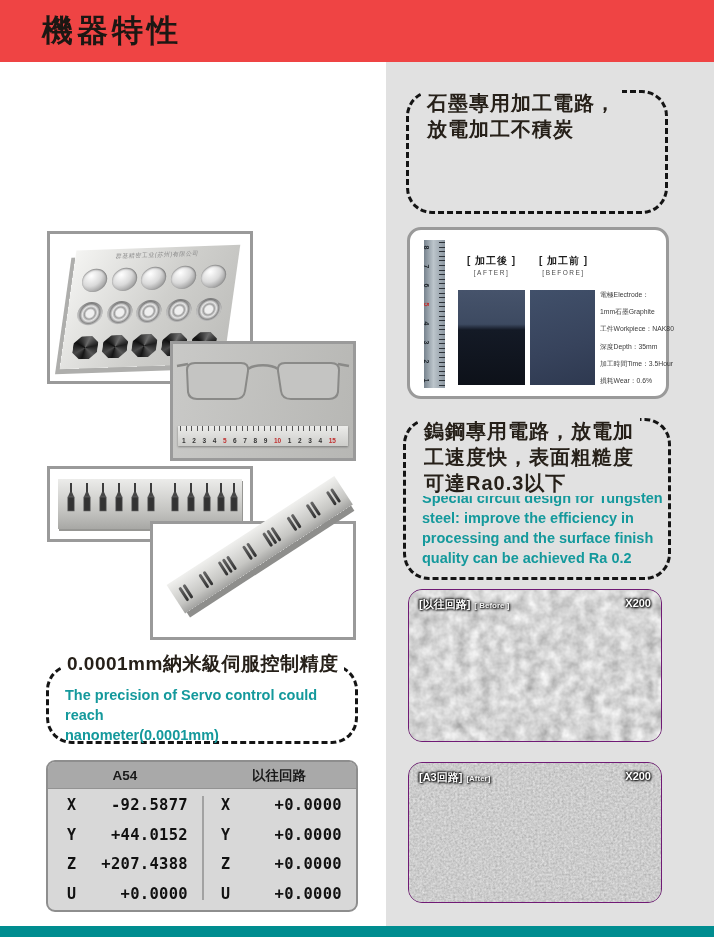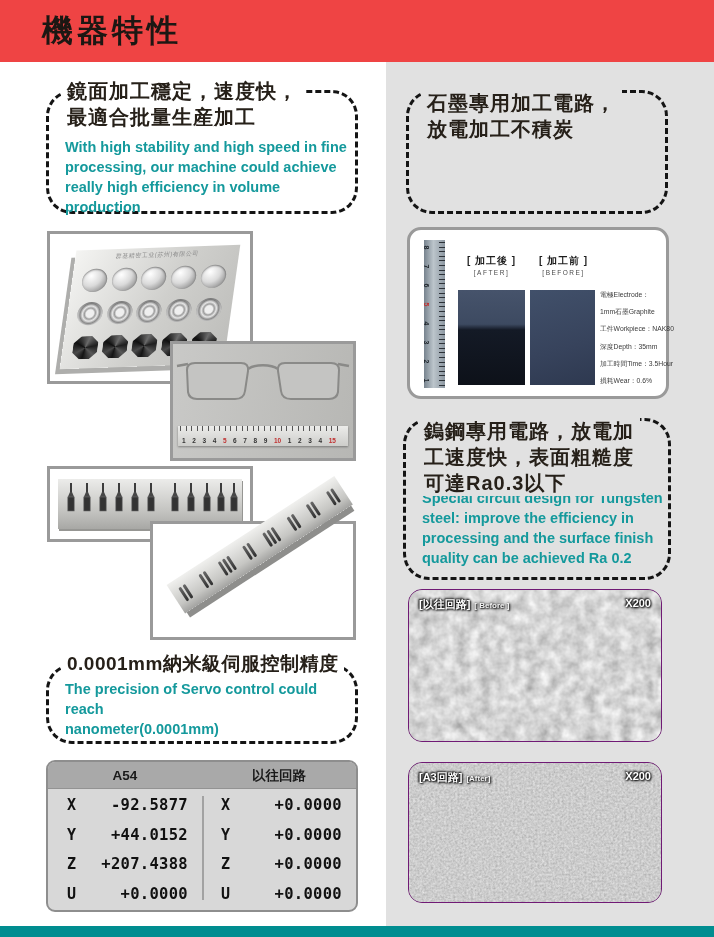--- a/index.html
+++ b/index.html
@@ -25,21 +25,21 @@
   .en-text { white-space:pre-line; font-weight:bold; color:#14999c; font-size:14.5px; line-height:1.38; padding-left:16px; }
 
   #box-mirror   { left:46px;  top:90px;  width:312px; height:124px; }
   #box-mirror   .en-text { margin-top:44px; }
   #box-graphite { left:406px; top:90px;  width:262px; height:124px; }
   #box-graphite .en-text { margin-top:44px; }
   #box-tungsten { left:403px; top:418px; width:268px; height:162px; }
   #box-tungsten .en-text { margin-top:67px; }
   #box-servo    { left:46px;  top:664px; width:312px; height:80px; }
   #box-servo    .legend { font-size:19px; letter-spacing:0.5px; }
-  #box-servo    .en-text { margin-top:12px; }
+  #box-servo    .en-text { margin-top:18px; }
 
   
   .img-box { position:absolute; background:#fff; border:3px solid #9a9a9a; }
   #img-plate   { left:47px;  top:231px; width:206px; height:153px; z-index:1; }
   #img-glasses { left:170px; top:341px; width:186px; height:120px; z-index:2; }
   #img-pins    { left:47px;  top:466px; width:206px; height:76px;  z-index:3; }
   #img-bits    { left:150px; top:521px; width:206px; height:119px; z-index:4; }
 
   
   .plate { position:absolute; left:18px; top:14px; width:164px; height:118px;
@@ -133,27 +133,20 @@
 <body>
 
 <div class="page">
 
   <div class="hdr">
     <span class="t-zh">機器特性</span>
   </div>
 
   <div class="right-bg"></div>
 
-  <div class="dashed" id="box-mirror">
-    <div class="legend white">鏡面加工穩定，速度快，
-最適合批量生産加工</div>
-    <div class="en-text">With high stability and high speed in fine
-processing, our machine could achieve
-really high efficiency in volume production</div>
-  </div>
 
   <div class="img-box" id="img-plate">
     <div class="plate">
       <div class="engrave">群基精密工业(苏州)有限公司</div>
       <div class="hole-grid">
         <div class="hole mirror"></div>
         <div class="hole mirror"></div>
         <div class="hole mirror"></div>
         <div class="hole mirror"></div>
         <div class="hole mirror"></div>

